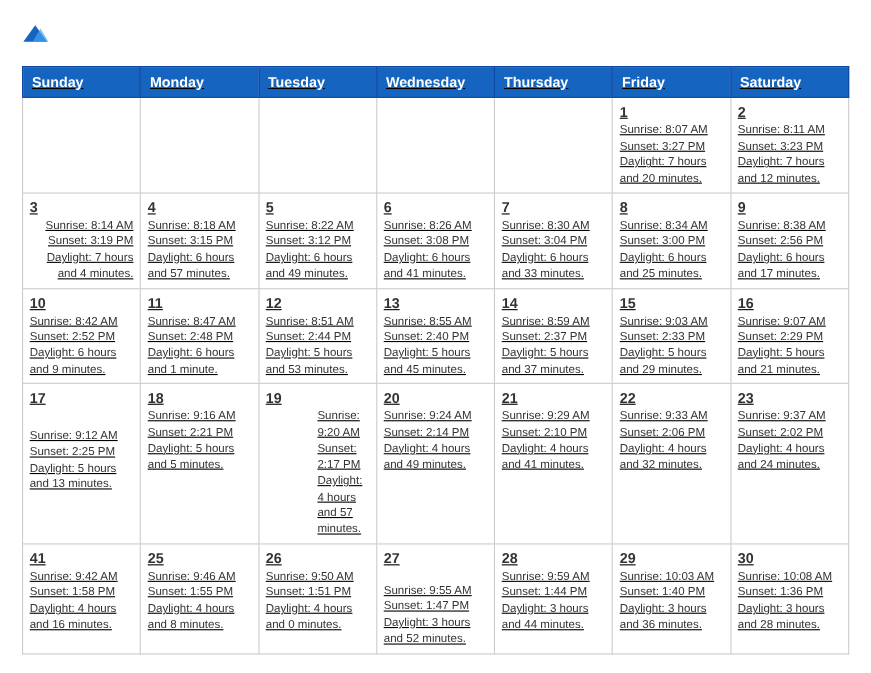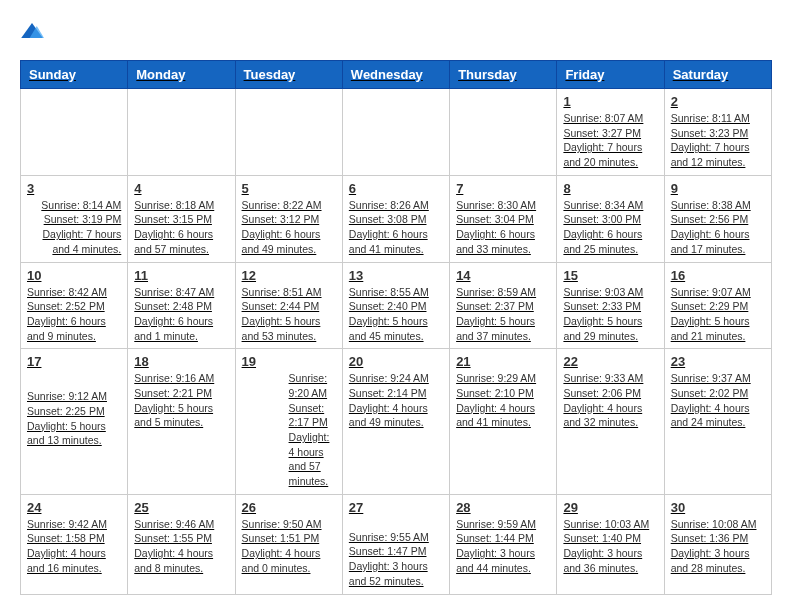--- a/index.html
+++ b/index.html
@@ -284,21 +284,21 @@
         <td>
           <span class="day-number">23</span>
           <div class="day-info" style="white-space: pre-line;">Sunrise: 9:37 AM
 Sunset: 2:02 PM
 Daylight: 4 hours
 and 24 minutes.</div>
         </td>
       </tr>
       <tr>
         <td>
-          <span class="day-number">24</span>
+          <span class="day-number">41</span>
           <div class="day-info" style="white-space: pre-line;">Sunrise: 9:42 AM
 Sunset: 1:58 PM
 Daylight: 4 hours
 and 16 minutes.</div>
         </td>
         <td>
           <span class="day-number">25</span>
           <div class="day-info" style="white-space: pre-line;">Sunrise: 9:46 AM
 Sunset: 1:55 PM
 Daylight: 4 hours

